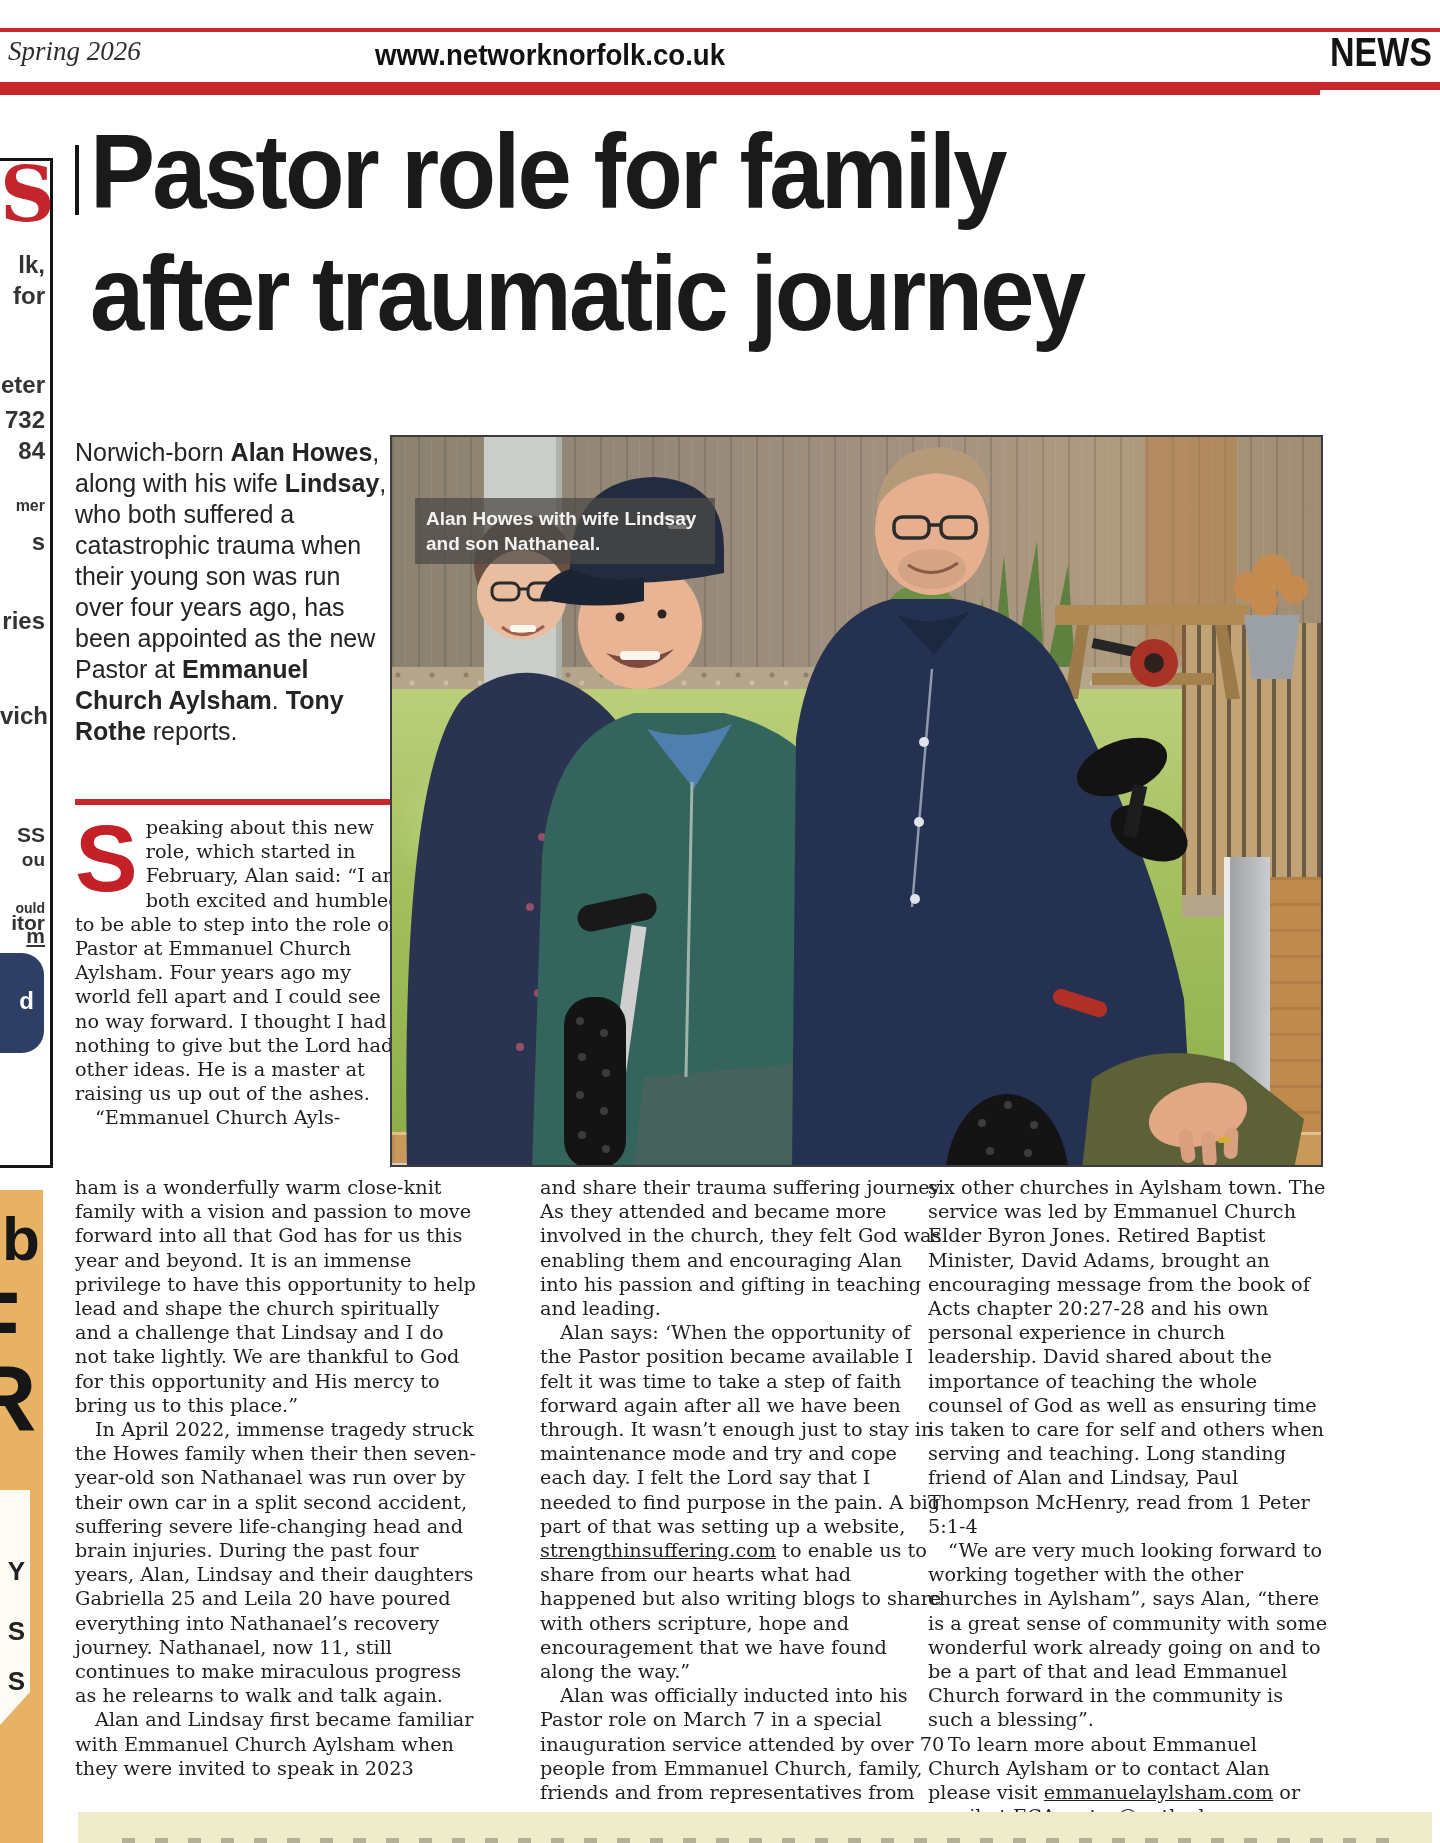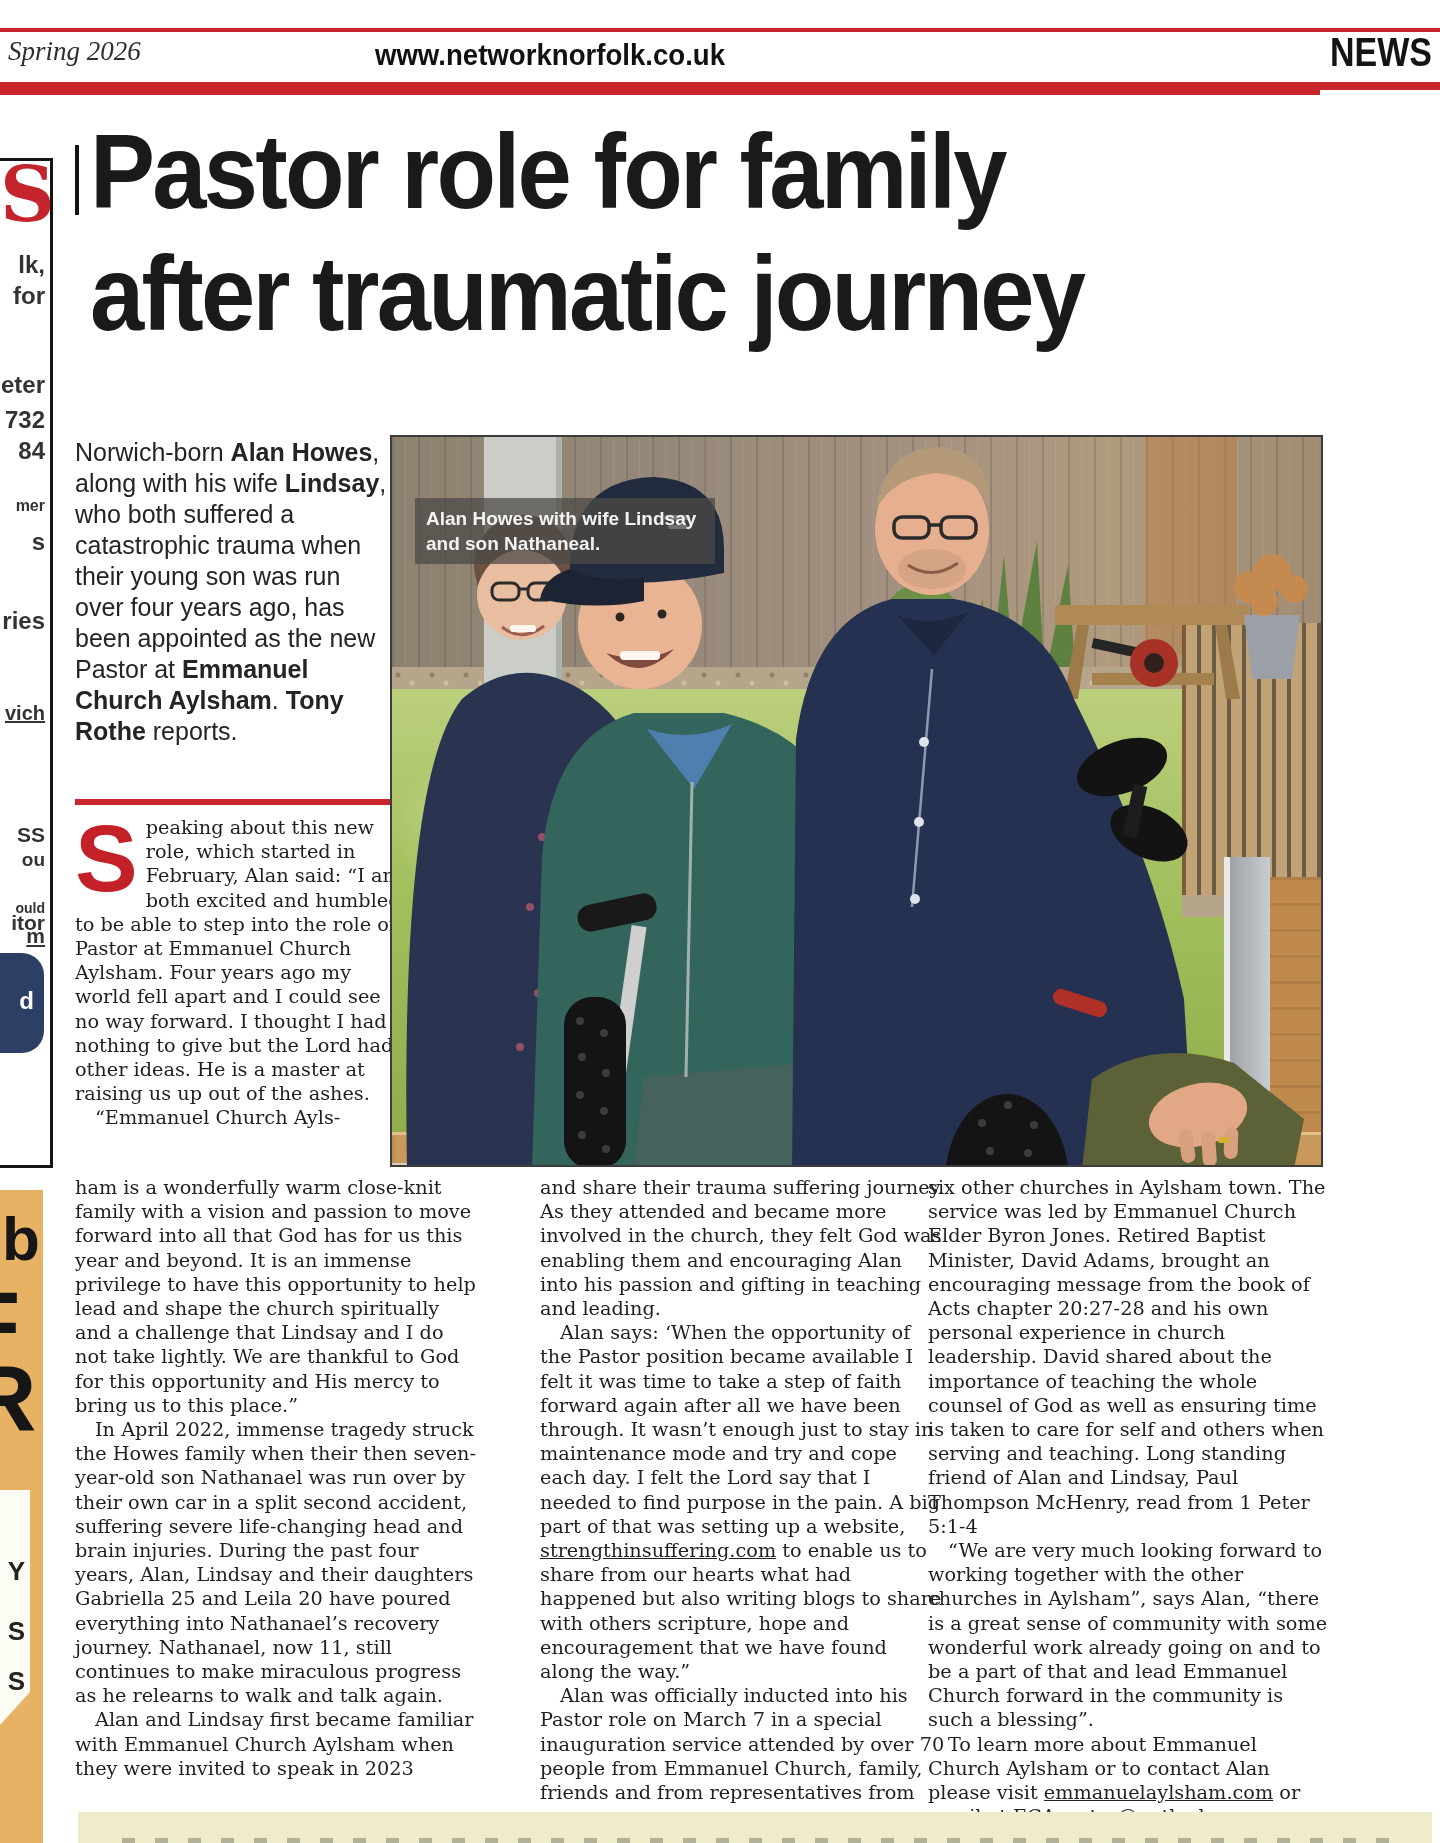--- a/index.html
+++ b/index.html
@@ -106,21 +106,21 @@
   <div class="abs" id="side-box"></div>
   <div class="abs" id="side-s">S</div>
   <div class="abs frag" style="top:252px;font-size:24px;">lk,</div>
   <div class="abs frag" style="top:283px;font-size:24px;">for</div>
   <div class="abs frag" style="top:372px;font-size:24px;">eter</div>
   <div class="abs frag" style="top:407px;font-size:24px;">732</div>
   <div class="abs frag" style="top:438px;font-size:24px;">84</div>
   <div class="abs frag" style="top:498px;font-size:16px;">mer</div>
   <div class="abs frag" style="top:529px;font-size:24px;">s</div>
   <div class="abs frag" style="top:608px;font-size:24px;">ries</div>
-  <div class="abs frag" style="top:703px;font-size:20px;text-decoration:underline;">vich</div>
+  <div class="abs frag" style="top:703px;font-size:24px;">vich</div>
   <div class="abs frag" style="top:824px;font-size:21px;">SS</div>
   <div class="abs frag" style="top:850px;font-size:19px;">ou</div>
   <div class="abs frag" style="top:875px;font-size:21px;margin-top:37px;">itor</div>
   <div class="abs frag" style="top:901px;font-size:14px;">ould</div>
   <div class="abs frag u" style="top:925px;font-size:21px;">m</div>
   <div class="abs" id="side-btn">
       <span>d</span>
     </div>
   <div class="abs" id="frame-frag"></div>
 

